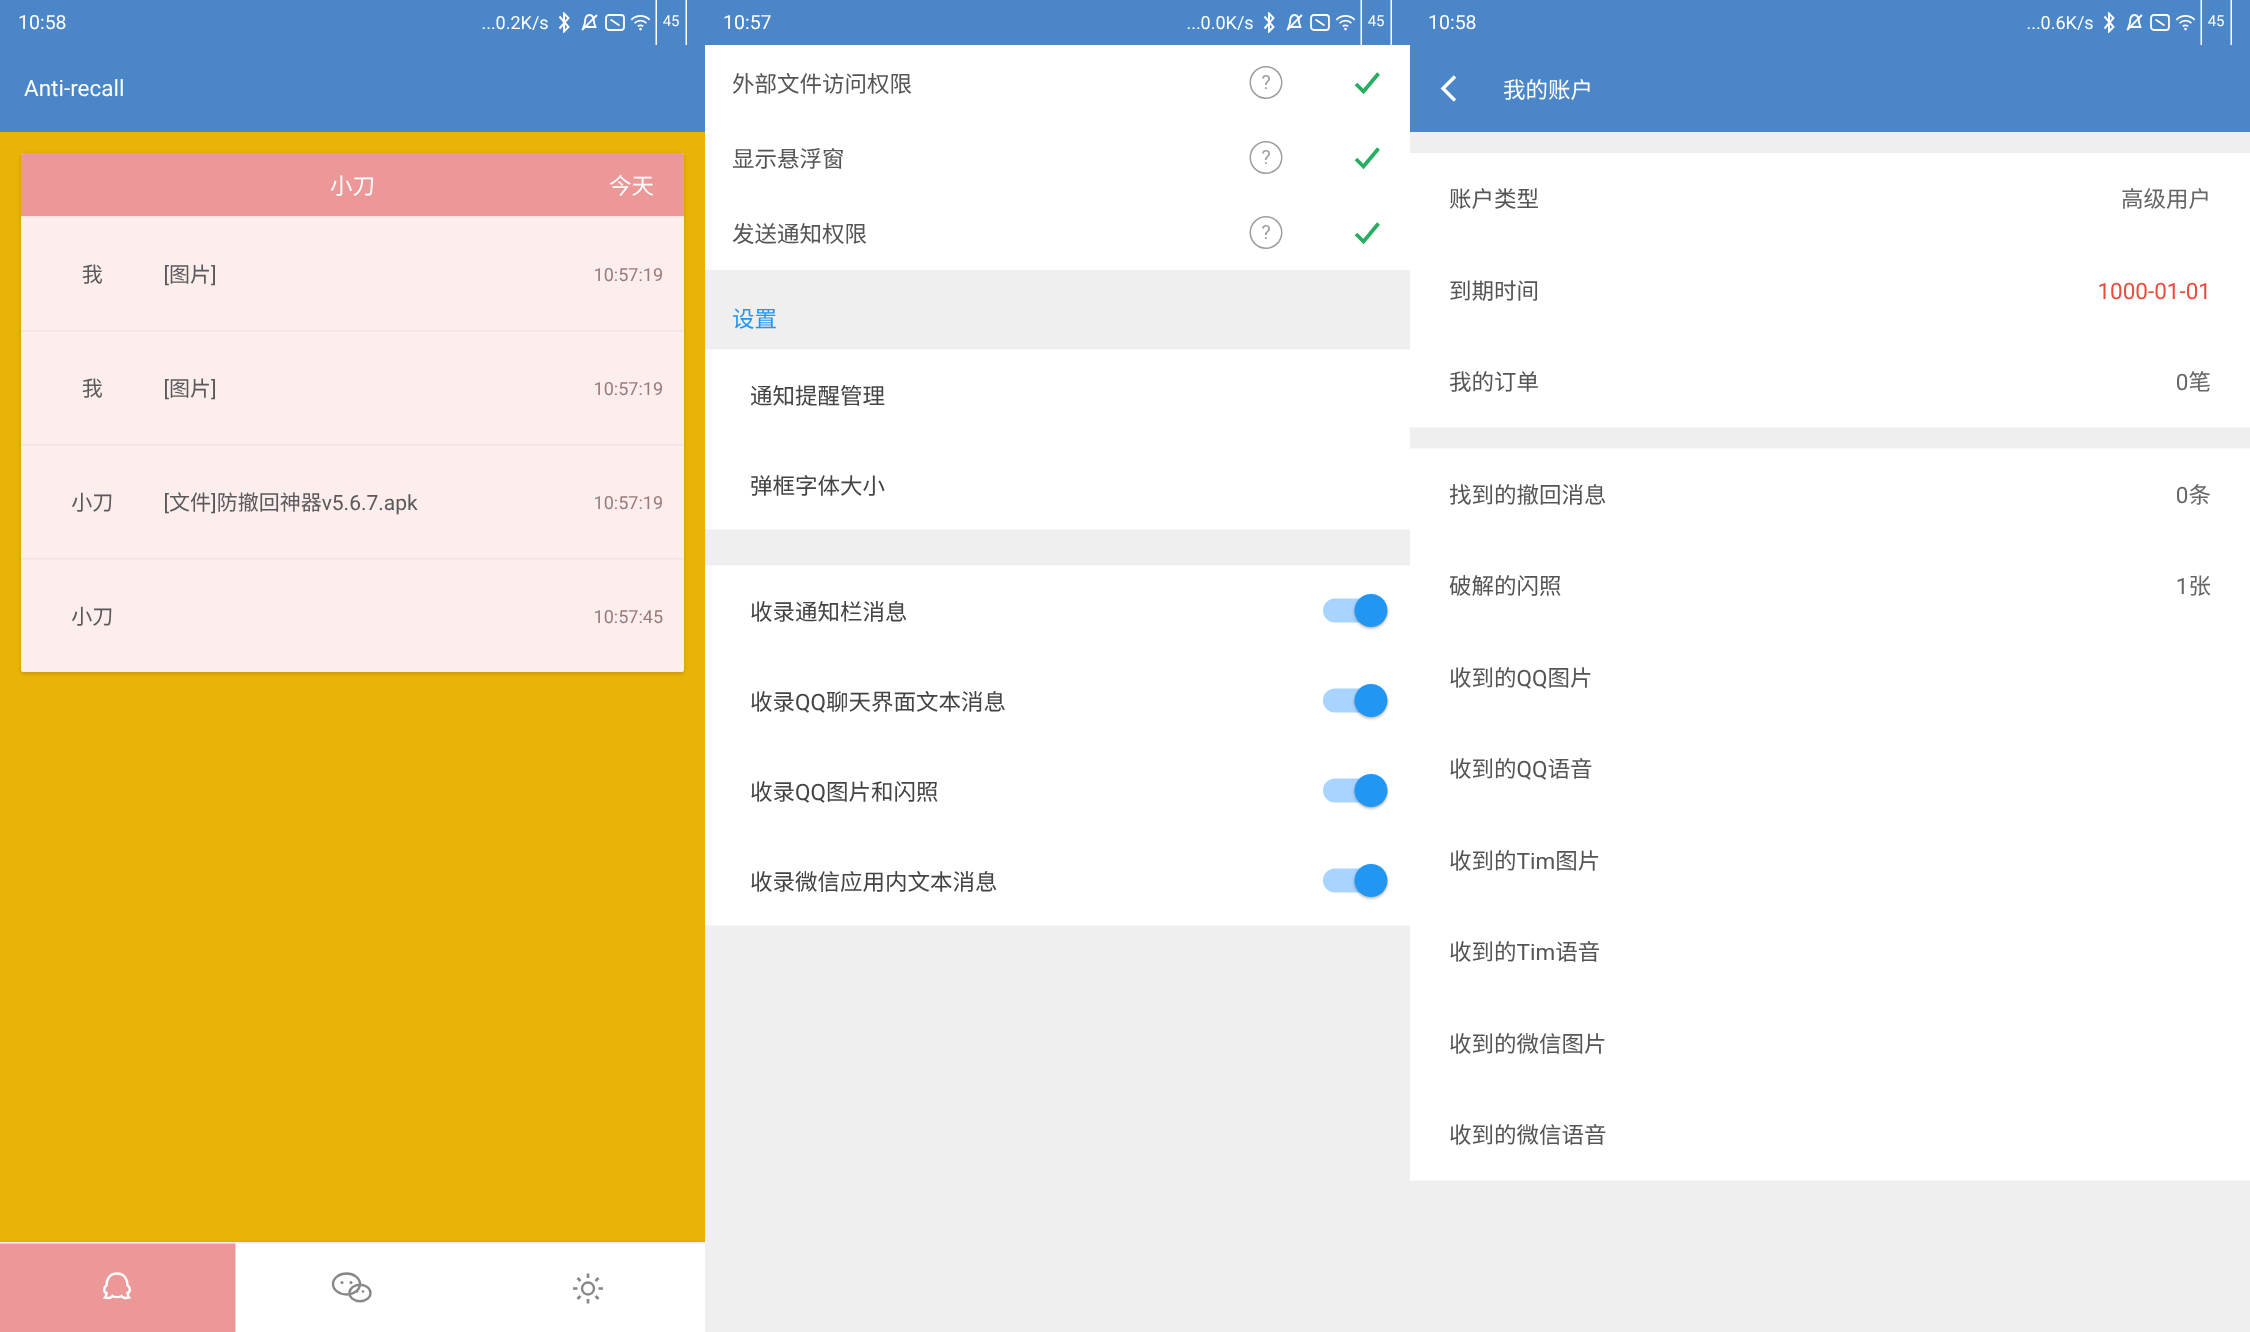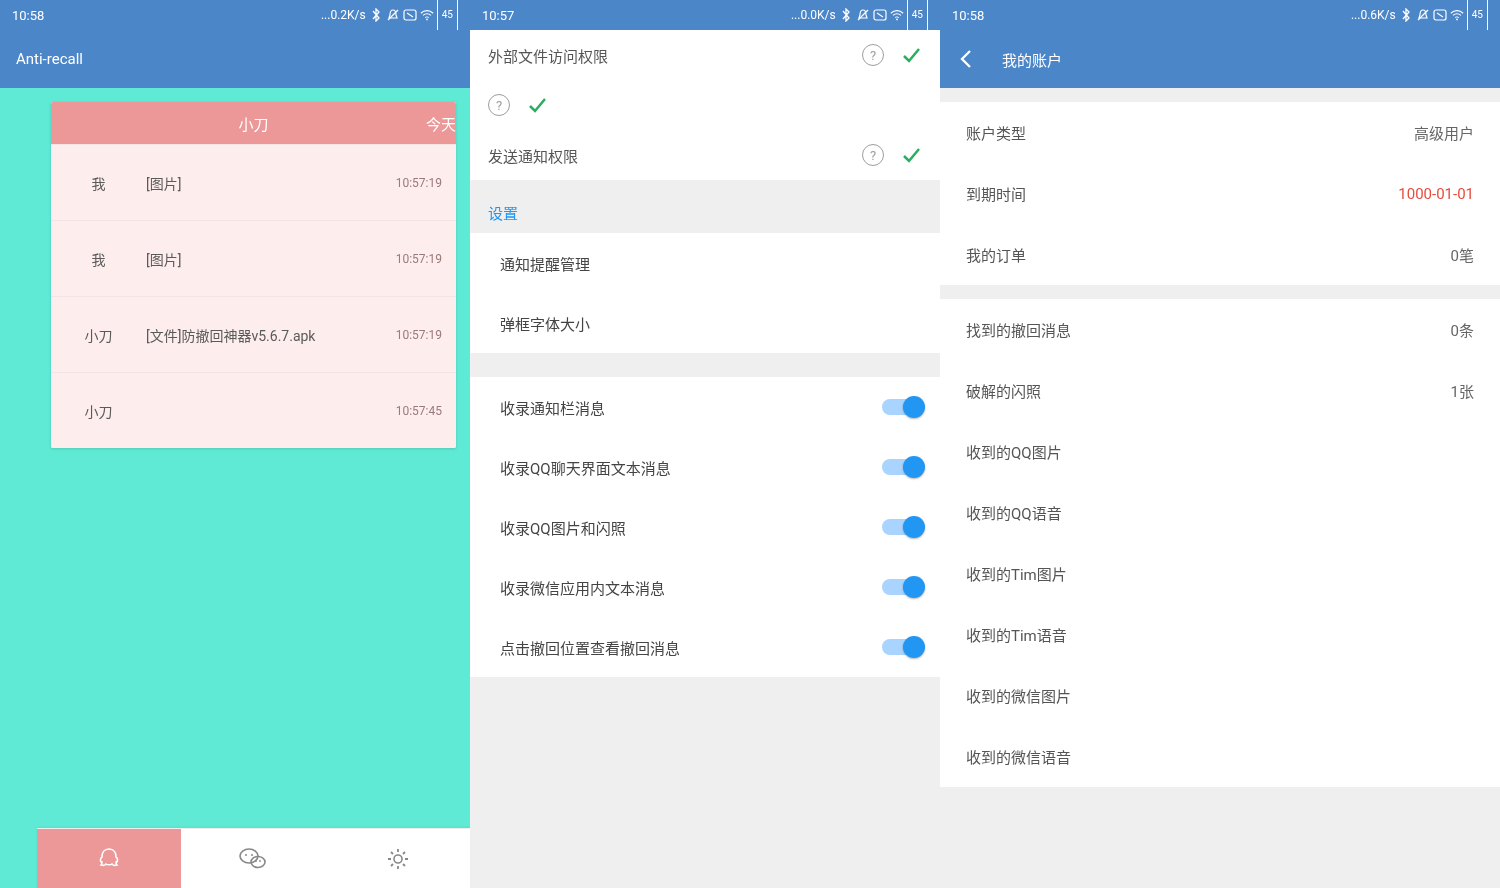--- a/index.html
+++ b/index.html
@@ -45,39 +45,39 @@
       background: #4b86c9;
       color: #fff;
       display: flex;
       align-items: center;
       padding: 0 16px;
       font-size: 15px;
     }
     .app-bar .back { margin-right: 24px; display:flex; }
 
     
-    .s1-body { flex: 1; background: #5eead4; display:flex; flex-direction:column;padding-left:37px; }
+    .s1-body { flex: 1; background: #eab308; display:flex; flex-direction:column; }
     .card {
       margin: 14px;
       background: #fff;
       border-radius: 2px;
       box-shadow: 0 1px 3px rgba(0,0,0,0.15);
       overflow: hidden;
     }
     .card-header {
       height: 42px;
       background: #ec9798;
       color: #fff;
       display: flex;
       align-items: center;
       font-size: 15px;
       position: relative;
     }
     .card-header .title { position:absolute; left:50%; transform:translateX(-50%); }
-    .card-header .date { position:absolute; right: 0; }
+    .card-header .date { position:absolute; right: 20px; }
     .msg-row {
       display: flex;
       align-items: center;
       min-height: 76px;
       border-top: 1px solid #f0e4e4;
       background: #fdeded;
     }
     .msg-row:first-of-type { border-top: none; }
     .msg-sender {
       width: 95px;
@@ -114,21 +114,21 @@
       justify-content: center;
       color: #666;
     }
     .nav-item.active { background: #ec9798; color: #fff; }
 
     
     .s2-body { flex:1; background:#efefef; overflow:hidden; display:flex; flex-direction:column; }
     .perm-group { background:#fff; }
     .perm-row {
       display:flex; align-items:center; height:50px; padding:0 18px;
-      color:#555; font-size:15px;
+      color:#555; font-size:15px;gap:29px;
     }
     .perm-row .label { flex:1; }
     .perm-row .help { width:22px;height:22px; border:1.8px solid #9e9e9e; border-radius:50%; color:#9e9e9e; display:flex;align-items:center;justify-content:center; font-size:13px; margin-right:16px; }
     .perm-row .check { color:#27ae60; }
     .section-title { color:#2196f3; font-size:15px; padding: 22px 18px 10px; }
     .setting-group { background:#fff; }
     .setting-row { display:flex; align-items:center; height:60px; padding:0 18px 0 30px; font-size:15px; color:#444; }
     .setting-row .label { flex:1; }
     .gap { height: 24px; }
 
@@ -290,20 +290,21 @@
       <div class="perm-row">
         <span class="label">外部文件访问权限</span>
         <span class="help">?</span>
         <span class="check">
               <svg width="22" height="22" viewBox="0 0 22 22">
                 <path d="M4 12 L9 17 L19 5" stroke="#27ae60" stroke-width="2.5" fill="none"></path>
               </svg>
             </span>
       </div>
       <div class="perm-row">
+        <span class="label">显示悬浮窗</span>
         <span class="help">?</span>
         <span class="check">
               <svg width="22" height="22" viewBox="0 0 22 22">
                 <path d="M4 12 L9 17 L19 5" stroke="#27ae60" stroke-width="2.5" fill="none"></path>
               </svg>
             </span>
       </div>
       <div class="perm-row">
         <span class="label">发送通知权限</span>
         <span class="help">?</span>
@@ -336,24 +337,20 @@
       <div class="setting-row">
         <span class="label">收录QQ聊天界面文本消息</span>
         <span class="switch"></span>
       </div>
       <div class="setting-row">
         <span class="label">收录QQ图片和闪照</span>
         <span class="switch"></span>
       </div>
       <div class="setting-row">
         <span class="label">收录微信应用内文本消息</span>
-        <span class="switch"></span>
-      </div>
-      <div class="setting-row">
-        <span class="label">点击撤回位置查看撤回消息</span>
         <span class="switch"></span>
       </div>
     </div>
     <div class="gap"></div>
   </div>
 </div>
 
 <div class="screen" style="width:560px">
   <div class="status-bar">
     <span>10:58</span>

